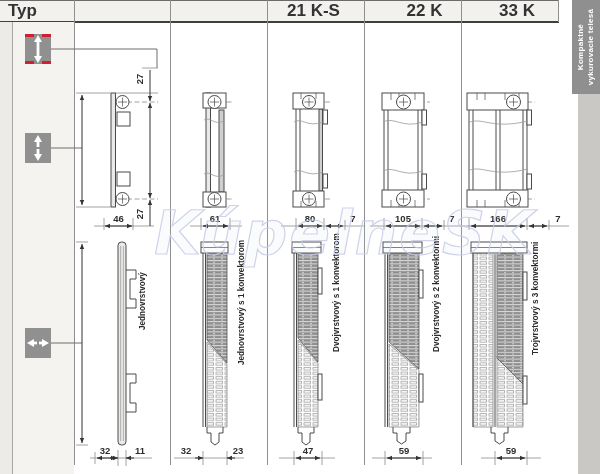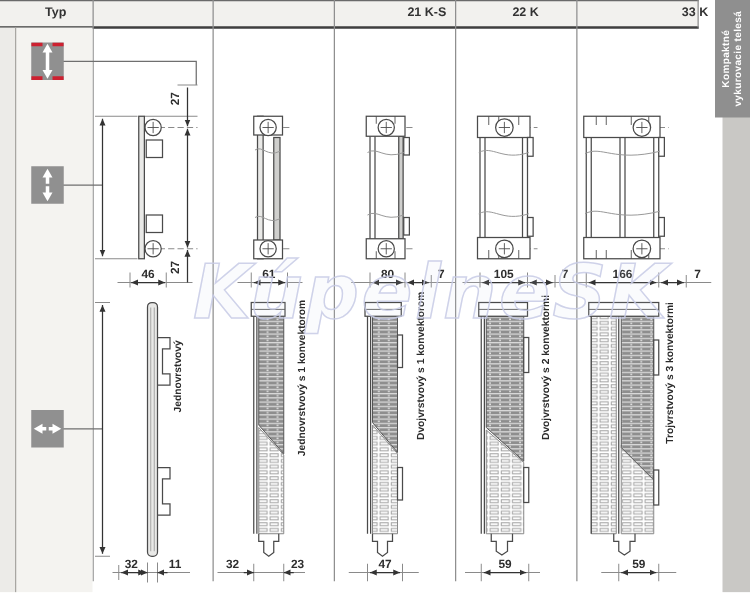--- a/index.html
+++ b/index.html
@@ -2,21 +2,21 @@
 <html><head>
 <meta charset="utf-8">
 <style>
   html,body{margin:0;padding:0;background:#fff;}
   .page{position:relative;width:600px;height:474px;background:#fff;overflow:hidden;
         font-family:"Liberation Sans",sans-serif;}
   .abs{position:absolute;}
   
   .hdr-bg{left:0;top:0;width:559px;height:21px;background:#f2f1ee;border-top:1px solid #6a6a6a;}
   .hdr-cell{top:0;height:21px;display:flex;align-items:center;justify-content:center;
-            font-size:10px;font-weight:bold;color:#333;margin-left:28px;}
+            font-size:17px;font-weight:bold;color:#333;}
   .hdr-typ{justify-content:flex-start;padding-left:8px;}
   .hdr-underline{left:0;top:21px;width:559px;height:2px;background:#3f3f3f;}
   .vline{width:1px;background:#8f8f8f;}
   
   .rail-outer{left:0;top:22px;width:12px;height:452px;background:#ecebe8;}
   .rail-inner{left:12px;top:22px;width:62px;height:452px;background:#f4f3f0;}
   .rail-line{left:12px;top:22px;width:1px;height:452px;background:#a8a6a2;}
   
   .dim-icon{width:26px;height:30px;background:#909090;}
   
@@ -58,24 +58,24 @@
     </defs>
   </svg>
 
   <div class="abs hdr-bg"></div>
   <div class="abs hdr-cell hdr-typ" style="left:0;width:74px;">
     <span>Typ</span>
     </div>
   <div class="abs hdr-cell" style="left:265px;width:97px;text-align:center;">
     <span>21 K-S</span>
     </div>
-  <div class="abs hdr-cell" style="left:344px;width:97px;">
+  <div class="abs hdr-cell" style="left:376px;width:97px;">
     <span>22 K</span>
     </div>
-  <div class="abs hdr-cell" style="left:479px;width:98px;">
+  <div class="abs hdr-cell" style="left:468px;width:98px;">
     <span>33 K</span>
     </div>
   <div class="abs hdr-underline"></div>
 
   <div class="abs vline" style="left:74px;top:0;height:465px;"></div>
   <div class="abs vline" style="left:170px;top:0;height:465px;"></div>
   <div class="abs vline" style="left:267px;top:0;height:465px;"></div>
   <div class="abs vline" style="left:364px;top:0;height:465px;"></div>
   <div class="abs vline" style="left:461px;top:0;height:465px;"></div>
   <div class="abs vline" style="left:558px;top:0;height:22px;"></div>

